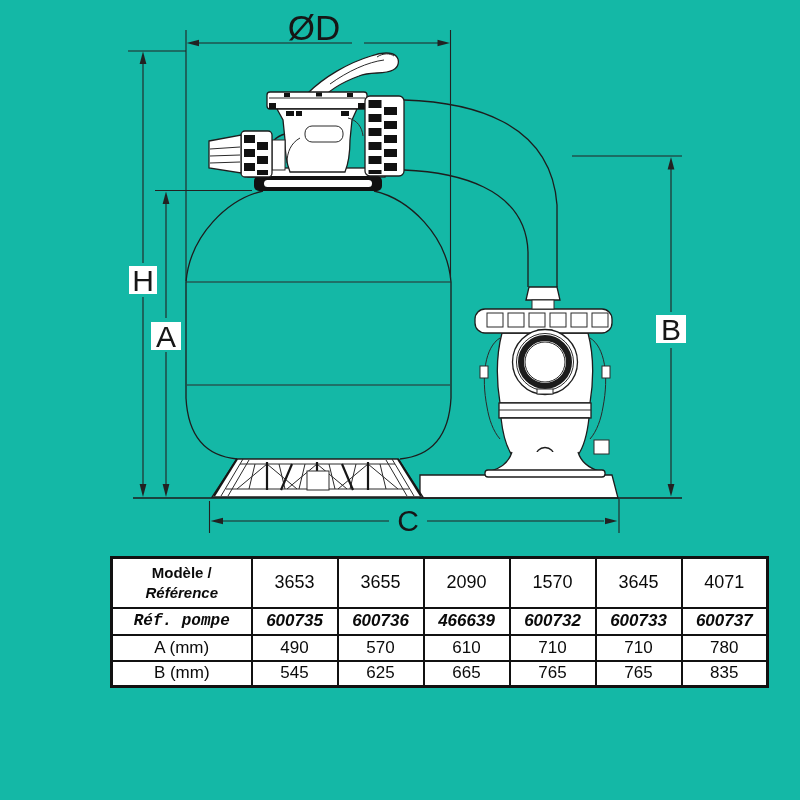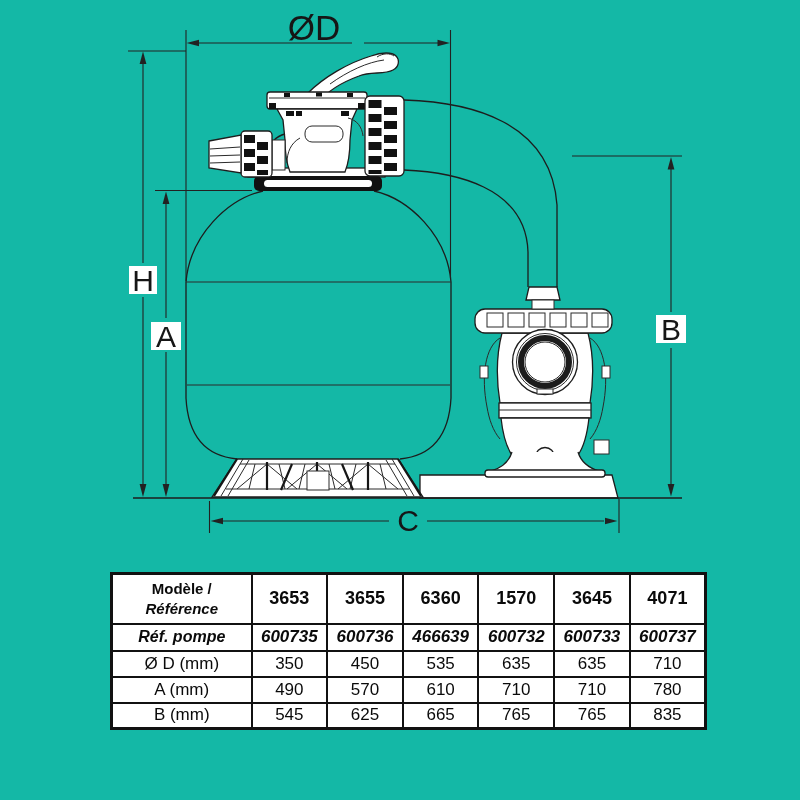--- a/index.html
+++ b/index.html
@@ -15,32 +15,32 @@
   .fw  { fill:#fff; }
   .fb  { fill:#111; stroke:none; }
   .thk { stroke:#161616; fill:none; stroke-width:2.2; }
   .dim { stroke:#222; fill:none; stroke-width:1.1; }
   .ar  { fill:#222; stroke:none; }
   .dlabel  { font-family:"Liberation Sans","DejaVu Sans",sans-serif; font-size:30px; fill:#161616; text-anchor:middle; }
   .dlabel-big { font-family:"Liberation Sans","DejaVu Sans",sans-serif; font-size:35px; fill:#161616; text-anchor:middle; }
 
   
   .spec-table {
-    position:absolute; left:110px; top:572px; width:597px;
+    position:absolute; left:110px; top:556px; width:659px;
     border-collapse:collapse; table-layout:fixed; background:#fff;
     border:3px solid #111;
   }
   .spec-table td, .spec-table th { border:2px solid #111; text-align:center; vertical-align:middle; padding:0; color:#0a0a0a; background:#fff; }
   .row-header  { height:50px; }
   .row-pump    { height:27px; }
   .row-dim     { height:26px; }
-  .model-cell  { font-weight:700; font-size:18px; }
+  .model-cell  { font-weight:400; font-size:18px; }
   .hdr-label   { font-size:15px; font-weight:700; line-height:1.3; }
   .hdr-label .line2 { font-style:italic; }
-  .pump-label  { font-weight:700; font-style:italic; font-size:16px; }
+  .pump-label  { font-weight:700; font-style:italic; font-size:16px;font-family:Liberation Mono, monospace; }
   .pump-val    { font-weight:700; font-style:italic; font-size:17px;margin-top:28px; }
   .dim-label, .dim-val { font-size:17px; font-weight:400; }
 </style>
 </head>
 <body>
 
 <div class="stage">
 
   <svg width="800" height="566" viewBox="0 0 800 566">
 
@@ -269,42 +269,33 @@
         <col>
     </colgroup>
     <tbody>
       <tr class="row-header">
         <th class="hdr-label">
           <span class="line1">Modèle /</span><br>
           <span class="line2">Référence</span>
         </th>
         <th class="model-cell">3653</th>
         <th class="model-cell">3655</th>
-        <th class="model-cell">6360</th>
+        <th class="model-cell">2090</th>
         <th class="model-cell">1570</th>
         <th class="model-cell">3645</th>
         <th class="model-cell">4071</th>
       </tr>
       <tr class="row-pump">
         <td class="pump-label">Réf. pompe</td>
         <td class="pump-val">600735</td>
         <td class="pump-val">600736</td>
         <td class="pump-val">466639</td>
         <td class="pump-val">600732</td>
         <td class="pump-val">600733</td>
         <td class="pump-val">600737</td>
-      </tr>
-      <tr class="row-dim">
-        <td class="dim-label">Ø D (mm)</td>
-        <td class="dim-val">350</td>
-        <td class="dim-val">450</td>
-        <td class="dim-val">535</td>
-        <td class="dim-val">635</td>
-        <td class="dim-val">635</td>
-        <td class="dim-val">710</td>
       </tr>
       <tr class="row-dim">
         <td class="dim-label">A (mm)</td>
         <td class="dim-val">490</td>
         <td class="dim-val">570</td>
         <td class="dim-val">610</td>
         <td class="dim-val">710</td>
         <td class="dim-val">710</td>
         <td class="dim-val">780</td>
       </tr>

